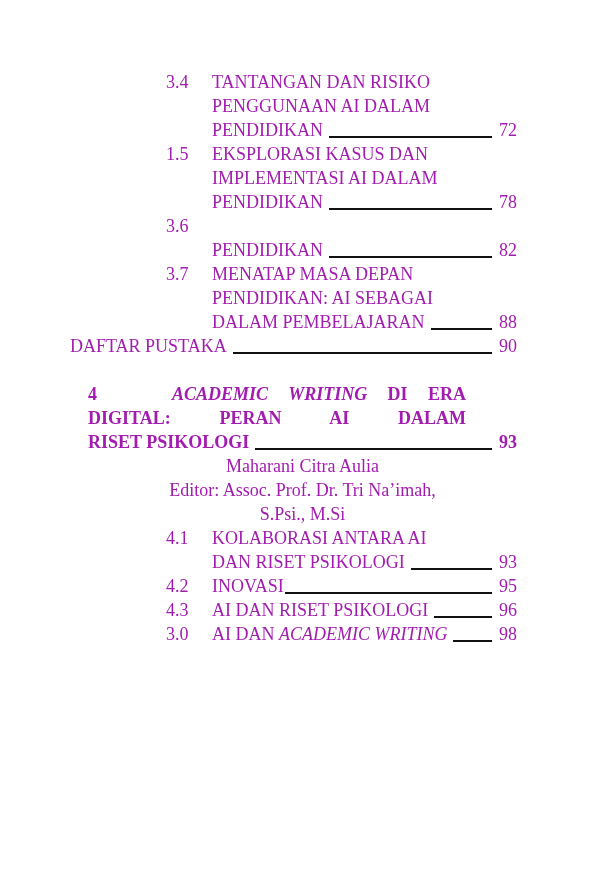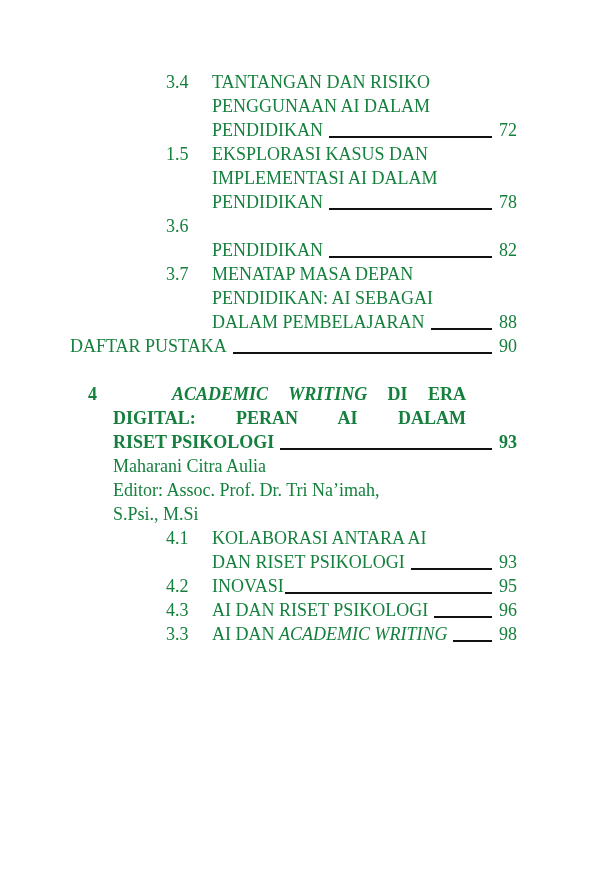--- a/index.html
+++ b/index.html
@@ -2,21 +2,21 @@
 <html><head>
 <meta charset="utf-8">
 <style>
   * { margin: 0; padding: 0; box-sizing: border-box; }
   html, body { background: #ffffff; }
   .page {
     position: relative;
     width: 614px;
     height: 724px;
     background: #ffffff;
-    color: #15803d;
+    color: #a21caf;
     font-family: "Liberation Serif", "DejaVu Serif", serif;
     font-size: 18px;
     line-height: 24px;
     overflow: hidden;
   }
   #toc { padding-top: 70px; }
 
   .row {
     display: flex;
     align-items: baseline;
@@ -25,21 +25,21 @@
   }
   .row.justify { margin-right: 148px; } 
   .row.blank { height: 24px; }
 
   .indent-section { margin-left: 166px; }
   .indent-section .num { flex: 0 0 46px; width: 46px; }
   .indent-section-cont { margin-left: 212px; }
   .indent-section-head { margin-left: 70px; }
   .indent-chapter { margin-left: 88px; }
   .indent-chapter .num { flex: 0 0 84px; width: 84px; font-weight: bold; }
-  .indent-chapter-cont { margin-left: 113px; }
+  .indent-chapter-cont { margin-left: 88px; justify-content: center; }
 
   .row.justify .text {
     flex: 1 1 auto;
     text-align: justify;
     text-align-last: justify;
   }
   .text .b { font-weight: bold; }
   .text .i { font-style: italic; }
 
   .leader {
@@ -153,20 +153,20 @@
         <span class="leader tight"></span>
         <span class="page-num">95</span>
       </div>
       <div class="row indent-section">
         <span class="num">4.3</span>
         <span class="text"><span>AI DAN RISET PSIKOLOGI</span></span>
         <span class="leader"></span>
         <span class="page-num">96</span>
       </div>
       <div class="row indent-section">
-        <span class="num">3.3</span>
+        <span class="num">3.0</span>
         <span class="text"><span>AI DAN </span><span class="i">ACADEMIC WRITING</span></span>
         <span class="leader"></span>
         <span class="page-num">98</span>
       </div>
     </div>
   <div class="footer">xi</div>
 </div>
 
 </body></html>

